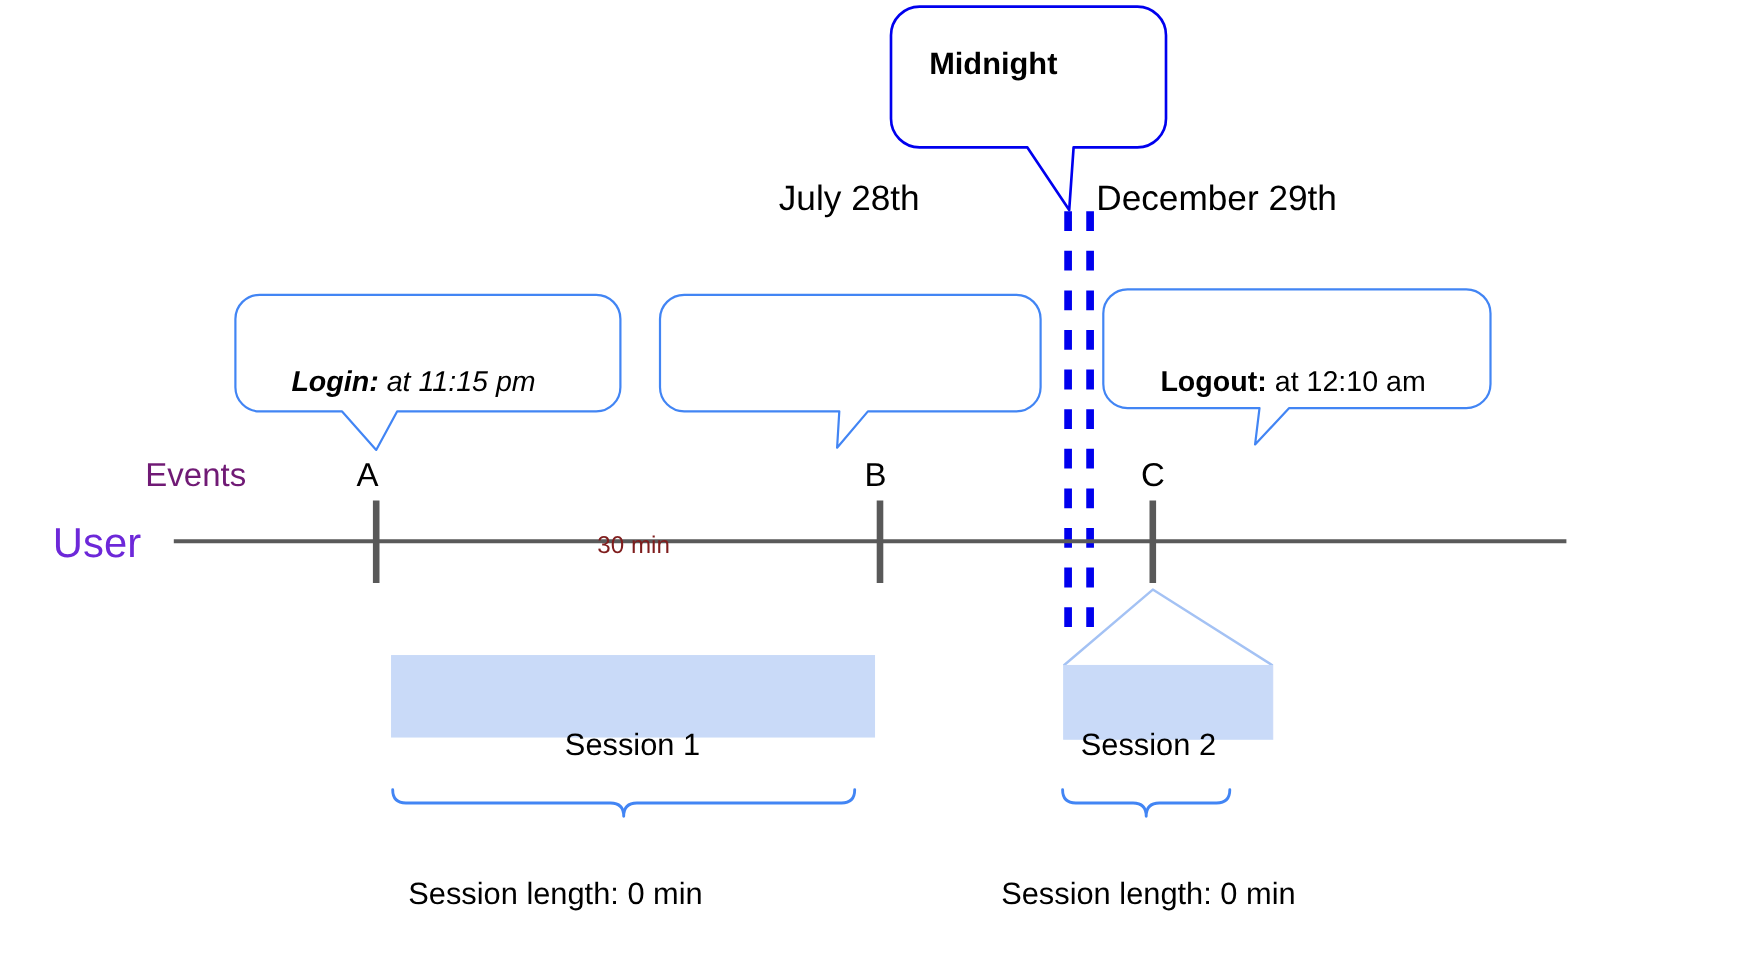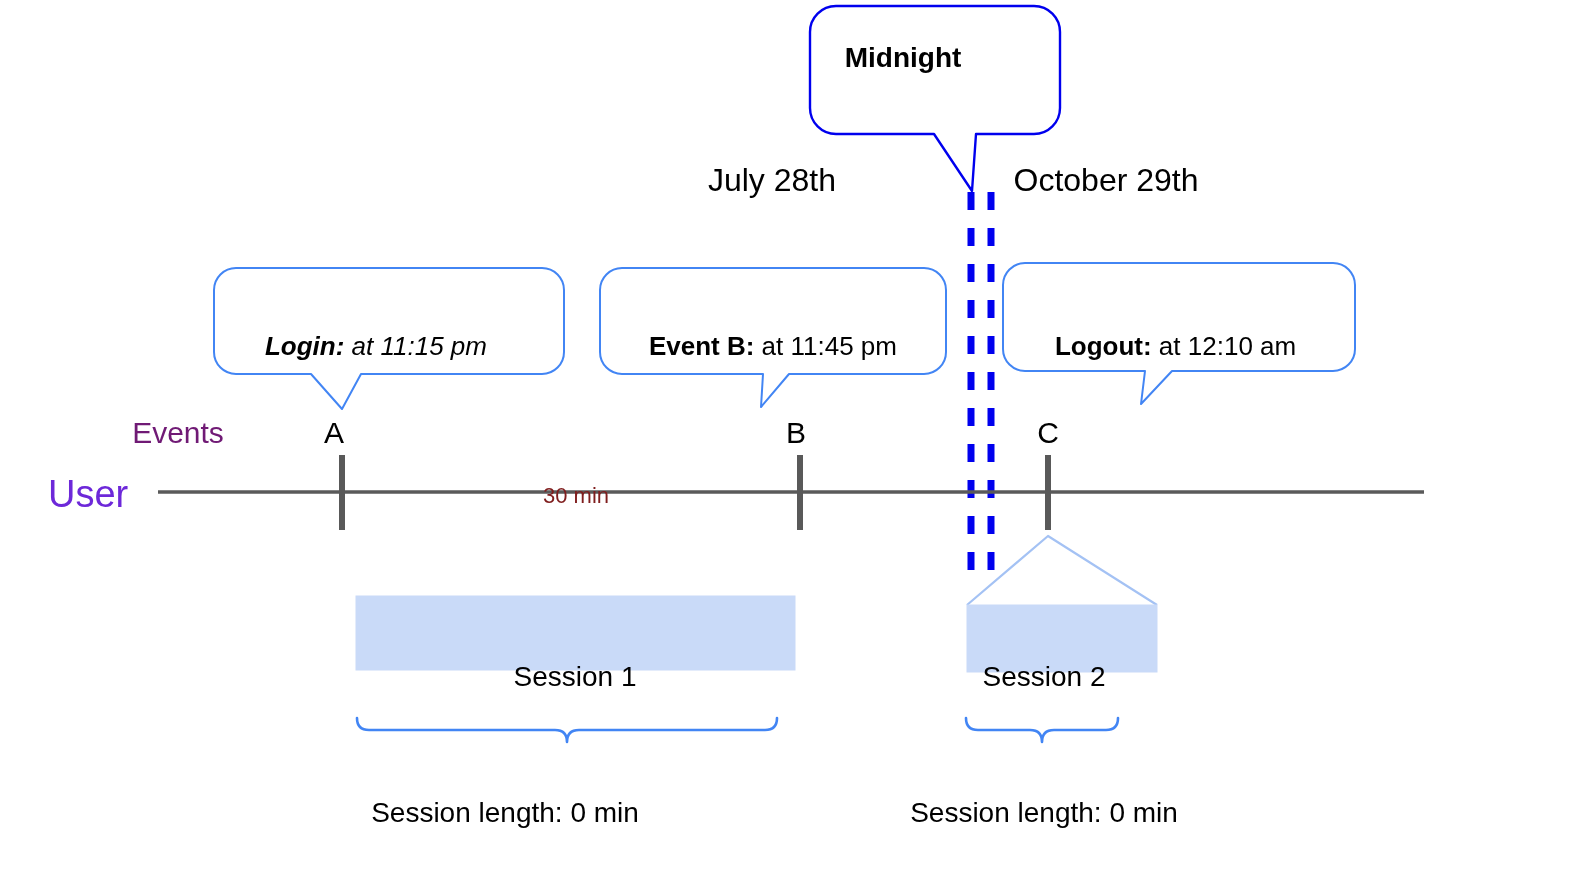--- a/index.html
+++ b/index.html
@@ -133,29 +133,26 @@
 
     <g>
       <path d="M966,718 q0,12 12,12 h52 q12,0 12,12 q0,-12 12,-12 h52 q12,0 12,-12" fill="none" stroke="#4285F4" stroke-width="2.6" stroke-linecap="round" stroke-linejoin="round"></path>
     </g>
   </svg>
 
   <div class="txt lbl-midnight callout-midnight-text center" style="left:903px; top:44px;">Midnight</div>
 
   <div class="txt lbl-date center" style="left:756px; top:164px;margin-left:16px;">July 28th</div>
 
-  <div class="txt lbl-date center" style="left:1106px; top:164px;">October 29th</div>
+  <div class="txt lbl-date center" style="left:1106px; top:164px;">December 29th</div>
 
   <div class="txt callout-text" style="left:236px; top:307px;font-style:italic;">
     <b>Login:</b><span> at 11:15 pm</span>
   </div>
 
-  <div class="txt callout-text" style="left:620px; top:307px;">
-    <b>Event B:</b><span> at 11:45 pm</span>
-  </div>
 
   <div class="txt callout-text" style="left:1026px; top:307px;">
     <b>Logout:</b><span> at 12:10 am</span>
   </div>
 
   <div class="txt lbl-events center" style="left:178px; top:418px;">Events</div>
 
   <div class="txt lbl-event-letter center" style="left:334px; top:418px;">A</div>
 
   <div class="txt lbl-event-letter center" style="left:796px; top:418px;">B</div>

